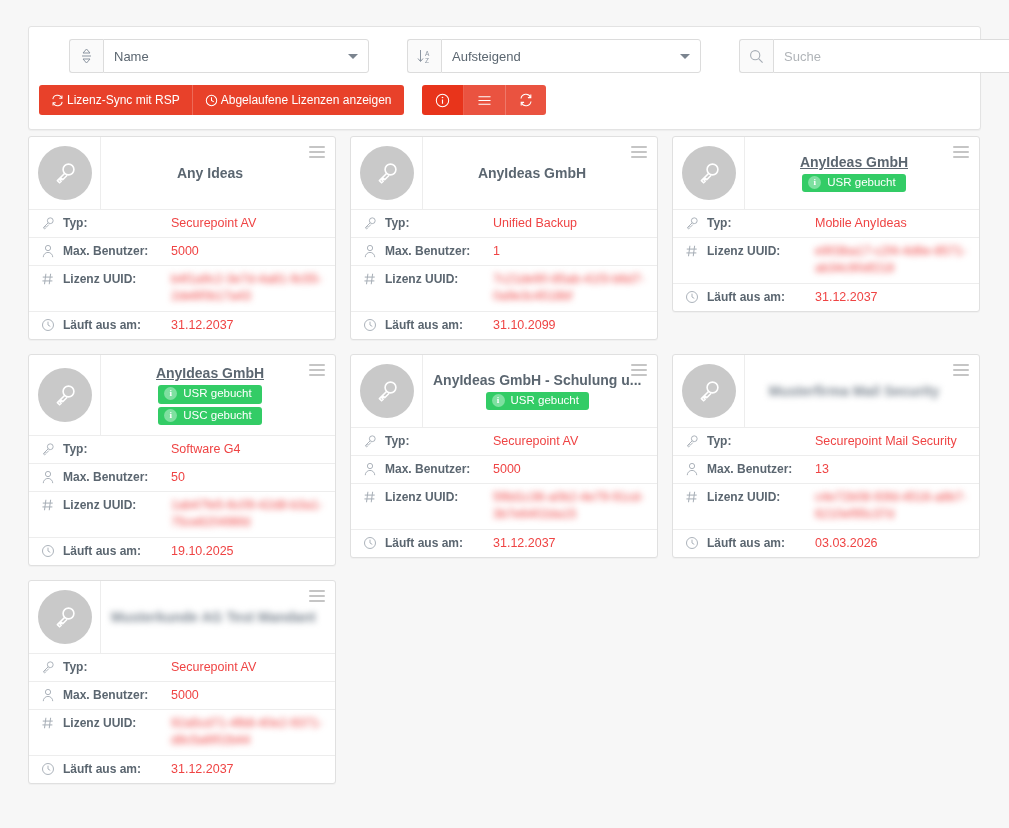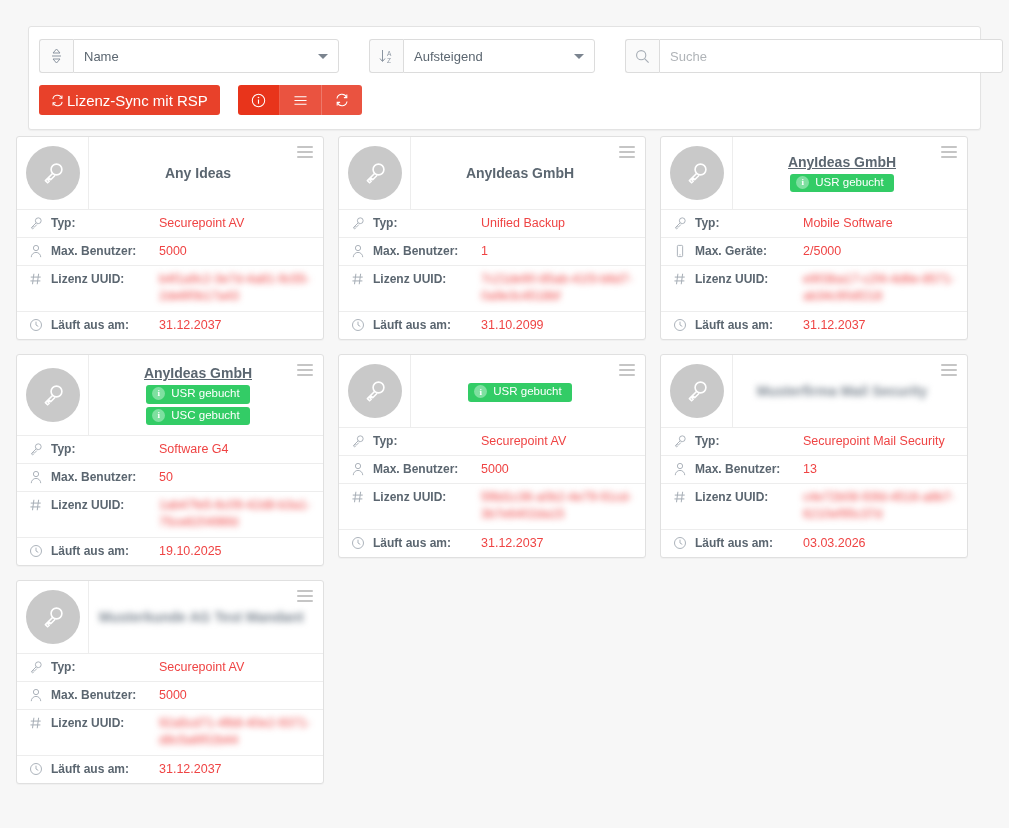--- a/index.html
+++ b/index.html
@@ -18,21 +18,21 @@
   .toolbar-panel {
     position: absolute;
     left: 28px; top: 26px;
     width: 953px;
     background: #ffffff;
     border: 1px solid #e3e3e3;
     border-radius: 3px;
     box-shadow: 0 1px 1px rgba(0,0,0,.04);
     padding: 12px 10px 14px 10px;
   }
-  .toolbar-row-1 { display: flex; gap: 8px; }
+  .toolbar-row-1 { display: flex; gap: 16px; margin-left: 30px; }
 
   .input-group { display: flex; align-items: stretch; }
   .ig-addon {
     width: 34px;
     background: #fafafa;
     border: 1px solid #dcdcdc;
     border-right: none;
     border-radius: 3px 0 0 3px;
     display: flex; align-items: center; justify-content: center;
     color: #8a94a0;
@@ -51,53 +51,53 @@
   .select-field { justify-content: flex-start; }
   .caret {
     position: absolute; right: 10px; top: 50%;
     width: 0; height: 0;
     margin-top: -2px;
     border-left: 5px solid transparent;
     border-right: 5px solid transparent;
     border-top: 5px solid #7b848f;
   }
   .sel-name { width: 266px; }
-  .sel-dir  { width: 192px; }
+  .sel-dir  { width: 260px; }
   .grp-name { margin-right: 22px; }
   .grp-dir  { margin-right: 22px; }
   .search-field { width: 344px; color: #b2b2b2; }
   .search-ph { color: #b0b4b8; }
 
   
   .toolbar-row-2 { display: flex; align-items: center; margin-top: 12px; gap: 0; }
   .btn-group { display: flex; }
   .btn-red {
     background: #e8412a;
     color: #fff;
     border: none;
     border-right: 1px solid rgba(255,255,255,.22);
     height: 30px;
     padding: 0 12px;
-    font-size: 15px;
+    font-size: 12px;
     font-family: "Liberation Sans", sans-serif;
     display: flex; align-items: center; gap: 3px;
     cursor: pointer;
     white-space: nowrap;
   }
   .btn-group.grp-a { border-radius: 3px; overflow: hidden; margin-right: 18px; }
   .btn-group.grp-b { border-radius: 3px; overflow: hidden; }
   .btn-red:last-child { border-right: none; }
   .btn-red.active { background: #e8341b; }
   .btn-red.soft  { background: #ea5340; }
   .btn-icon-only { padding: 0 13px; }
 
   
   .grid {
     position: absolute;
-    left: 16px; top: 136px;
+    left: 28px; top: 136px;
     width: 953px;
     display: flex;
     flex-wrap: wrap;
     gap: 14px 14px;
     align-content: flex-start;
   }
   .card {
     width: 308px;
     background: #ffffff;
     border: 1px solid #e0e0e0;
@@ -269,20 +269,29 @@
           <span>
             <svg width="13" height="13" viewBox="0 0 14 14">
               <path d="M2 5.5 A5 5 0 0 1 11.5 4.2" fill="none" stroke="#fff" stroke-width="1.1"></path>
               <path d="M12 8.5 A5 5 0 0 1 2.5 9.8" fill="none" stroke="#fff" stroke-width="1.1"></path>
               <path d="M11.8 1.6 L11.8 4.6 L8.9 4.6" fill="none" stroke="#fff" stroke-width="1.1"></path>
               <path d="M2.2 12.4 L2.2 9.4 L5.1 9.4" fill="none" stroke="#fff" stroke-width="1.1"></path>
             </svg>
           </span>
           <span>Lizenz-Sync mit RSP</span>
         </button>
+        <button class="btn-red">
+          <span>
+            <svg width="13" height="13" viewBox="0 0 14 14">
+              <circle cx="7" cy="7" r="5.6" fill="none" stroke="#fff" stroke-width="1.1"></circle>
+              <path d="M7 3.6 L7 7 L9.5 8.5" fill="none" stroke="#fff" stroke-width="1.1"></path>
+            </svg>
+          </span>
+          <span>Abgelaufene Lizenzen anzeigen</span>
+        </button>
       </div>
 
       <div class="btn-group grp-b">
         <button class="btn-red active btn-icon-only">
           <span>
             <svg width="15" height="15" viewBox="0 0 16 16">
               <circle cx="8" cy="8" r="6.6" fill="none" stroke="#fff" stroke-width="1.1"></circle>
               <circle cx="8" cy="4.8" r="0.85" fill="#fff"></circle>
               <line x1="8" y1="7" x2="8" y2="11.4" stroke="#fff" stroke-width="1.2"></line>
             </svg>
@@ -465,31 +474,21 @@
           </div>
         </div>
         <div class="row">
           <div class="ricon">
             <svg width="14" height="14" viewBox="0 0 16 16">
               <circle cx="10.6" cy="5.4" r="3.3" fill="none" stroke="#a9b0b8" stroke-width="1.1"></circle>
               <path d="M8.2 7.8 L2.6 13.4 L4 14.8 L5 13.8 L4.3 13.1 L5.3 12.1 L6 12.8 L9 9.8" fill="none" stroke="#a9b0b8" stroke-width="1.1" stroke-linejoin="round"></path>
             </svg>
           </div>
           <div class="lbl">Typ:</div>
-          <div class="val">Mobile Software</div>
-        </div>
-        <div class="row">
-          <div class="ricon">
-            <svg width="14" height="14" viewBox="0 0 16 16">
-              <rect x="5" y="1.6" width="6" height="12.8" rx="1" fill="none" stroke="#a9b0b8" stroke-width="1.1"></rect>
-              <circle cx="8" cy="12.3" r="0.7" fill="#a9b0b8"></circle>
-            </svg>
-          </div>
-          <div class="lbl">Max. Geräte:</div>
-          <div class="val">2/5000</div>
+          <div class="val">Mobile AnyIdeas</div>
         </div>
         <div class="row tall">
           <div class="ricon">
             <svg width="14" height="14" viewBox="0 0 16 16">
               <line x1="5.6" y1="2" x2="4" y2="14" stroke="#a9b0b8" stroke-width="1.2"></line>
               <line x1="11" y1="2" x2="9.4" y2="14" stroke="#a9b0b8" stroke-width="1.2"></line>
               <line x1="2" y1="5.8" x2="13.4" y2="5.8" stroke="#a9b0b8" stroke-width="1.2"></line>
               <line x1="1.6" y1="10.2" x2="13" y2="10.2" stroke="#a9b0b8" stroke-width="1.2"></line>
             </svg>
           </div>
@@ -585,20 +584,21 @@
           <div class="avatar-cell">
             <div class="avatar">
               <svg width="26" height="26" viewBox="0 0 26 26">
                 <circle cx="16.5" cy="9.5" r="5.4" fill="none" stroke="#fff" stroke-width="1.6"></circle>
                 <circle cx="18.2" cy="7.8" r="1.3" fill="#c9c9c9"></circle>
                 <path d="M12.8 13.2 L5.4 20.6 L7.6 22.8 L9.2 21.2 L8.1 20.1 L9.6 18.6 L10.7 19.7 L15.2 15.2" fill="none" stroke="#fff" stroke-width="1.6" stroke-linejoin="round"></path>
               </svg>
             </div>
           </div>
           <div class="head-body">
+            <div class="card-title">AnyIdeas GmbH - Schulung u...</div>
             <div class="badges">
               <div class="badge">
                 <span class="bi">i</span>
                 <span>USR gebucht</span>
               </div>
             </div>
           </div>
           <div class="card-menu">
             <i></i>
             <i></i>

